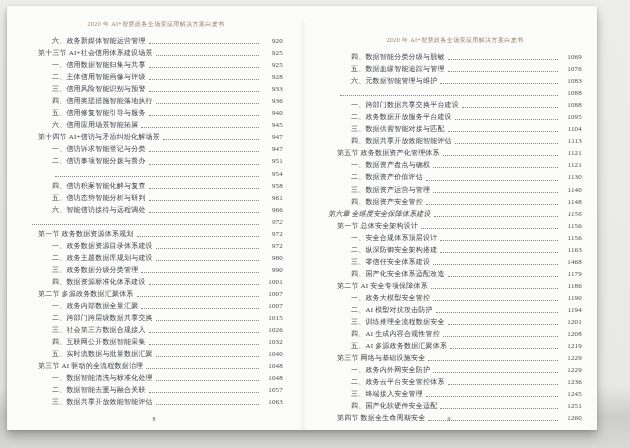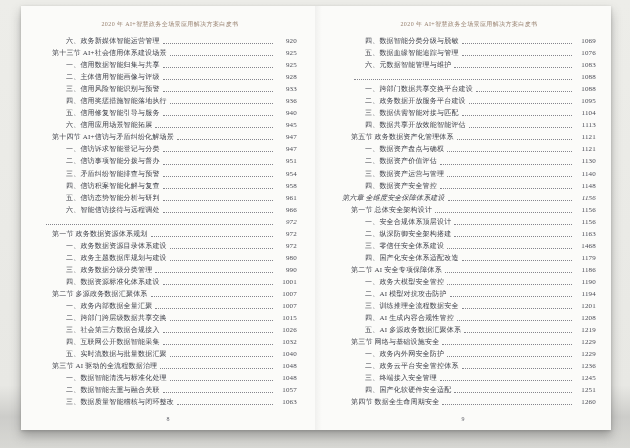--- a/index.html
+++ b/index.html
@@ -6,30 +6,30 @@
   body{
     width:630px;height:448px;overflow:hidden;
     font-family:"Liberation Serif","DejaVu Serif",serif;
     background:#e8e8e5;
   }
   .stage{
     position:relative;width:630px;height:448px;
     background:linear-gradient(180deg,#edede9 0%,#e8e8e4 86%,#cdcdca 93%,#d8d8d4 100%);
   }
   .spread{
-    position:absolute;left:21px;top:6px;width:590px;height:424px;
+    position:absolute;left:7px;top:6px;width:590px;height:424px;
     background:#fbfbf9;
     box-shadow:0 6px 10px rgba(70,70,70,.38),0 1px 3px rgba(0,0,0,.18);
     display:flex;
   }
   .page{
     flex:1;position:relative;box-sizing:border-box;
     padding:13px 18px 0 22px;
   }
-  .page.right{padding:13px 15px 0 27px;}
+  .page.right{padding:13px 15px 0 27px;margin-top:16px;}
   .page.right::before{
     content:"";position:absolute;left:0;top:0;bottom:0;width:7px;
     background:linear-gradient(90deg,rgba(0,0,0,.045),rgba(0,0,0,0));
   }
   .running-header{
     text-align:center;font-size:6px;line-height:10px;height:10px;
     color:#97806e;letter-spacing:.4px;margin-bottom:6px;
     white-space:nowrap;overflow:hidden;
   }
   .toc{display:block;}
@@ -113,21 +113,20 @@
             <span class="title">一、信访诉求智能登记与分类</span>
             <span class="leader"></span>
             <span class="pg">947</span>
           </div>
           <div class="row lvl-item">
             <span class="title">二、信访事项智能分拨与督办</span>
             <span class="leader"></span>
             <span class="pg">951</span>
           </div>
           <div class="row lvl-item">
-            <span class="title">三、矛盾纠纷智能排查与预警</span>
             <span class="leader"></span>
             <span class="pg">954</span>
           </div>
           <div class="row lvl-item">
             <span class="title">四、信访积案智能化解与复查</span>
             <span class="leader"></span>
             <span class="pg">958</span>
           </div>
           <div class="row lvl-item">
             <span class="title">五、信访态势智能分析与研判</span>
@@ -207,21 +206,21 @@
             <span class="title">一、数据智能清洗与标准化处理</span>
             <span class="leader"></span>
             <span class="pg">1048</span>
           </div>
           <div class="row lvl-item">
             <span class="title">二、数据智能去重与融合关联</span>
             <span class="leader"></span>
             <span class="pg">1057</span>
           </div>
           <div class="row lvl-item">
-            <span class="title">三、数据质量智能稽核与闭环整改</span>
+            <span class="title">三、数据共享开放效能智能评估</span>
             <span class="leader"></span>
             <span class="pg">1063</span>
           </div>
         </div>
       <div class="folio">8</div>
     </section>
 
     <section class="page right">
       <div class="running-header">2020 年 AI+智慧政务全场景应用解决方案白皮书</div>
       <div class="toc">

